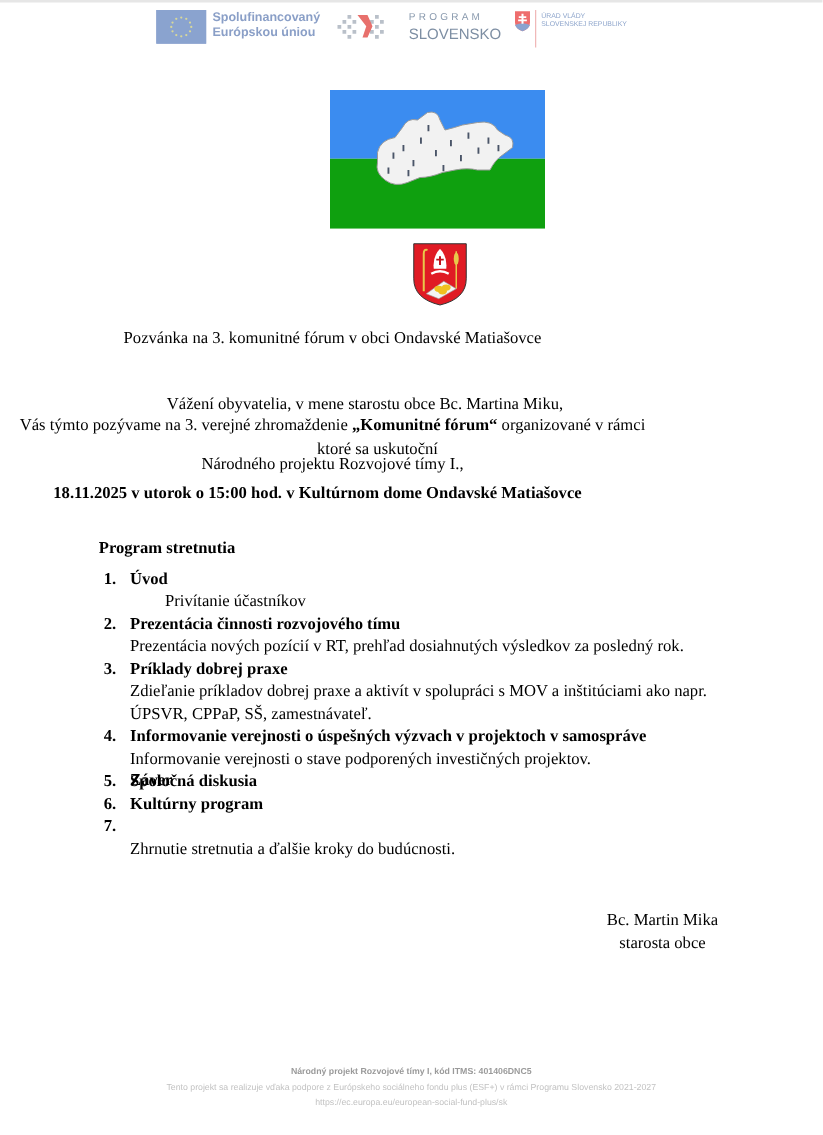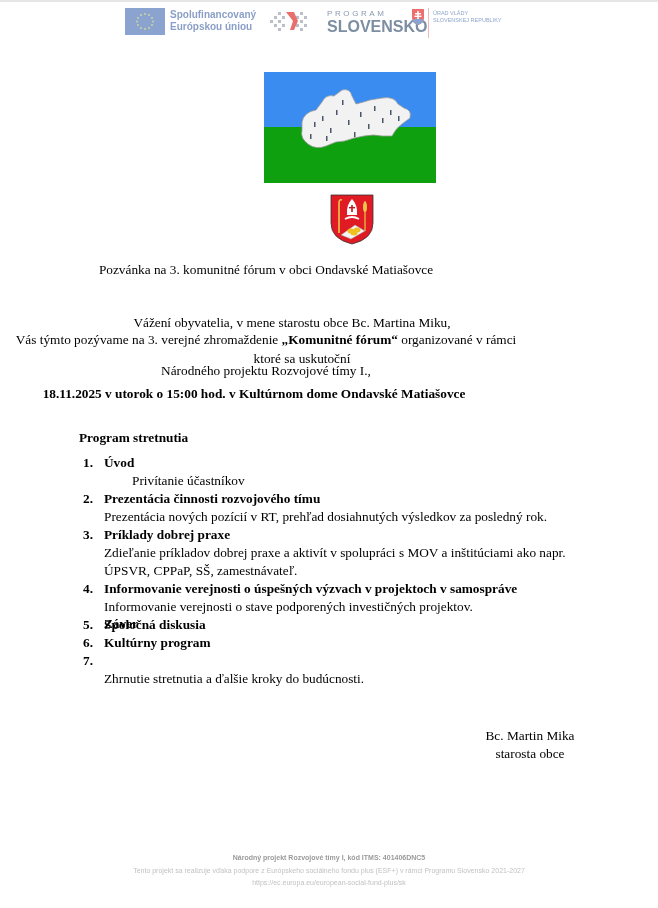--- a/index.html
+++ b/index.html
@@ -10,21 +10,21 @@
   .topline { position: absolute; left: 0; top: 0; width: 658px; height: 2px; background: #e6e6e6; }
   
   .logos { position: absolute; top: 8px; left: 125px; height: 30px; }
   .eu-flag { position: absolute; left: 0; top: 0; width: 40px; height: 27px; background: #8aa3cf; }
   .eu-flag svg { width: 40px; height: 27px; display: block; }
   .eu-text { position: absolute; left: 45px; top: 1px; font-family: "Liberation Sans", sans-serif; font-weight: bold;
     font-size: 10px; line-height: 12px; color: #8a9fc7; white-space: nowrap; }
   .ps-logo { position: absolute; left: 143px; top: 1px; width: 42px; height: 26px; }
   .ps-text { position: absolute; left: 202px; top: 0; font-family: "Liberation Sans", sans-serif; color: #8a9aae; white-space: nowrap; }
   .ps-text .l1 { font-size: 8px; letter-spacing: 2.6px; line-height: 12px; }
-  .ps-text .l2 { font-size: 16px; font-weight: bold; line-height: 14px; color: #7d8ea3; }
+  .ps-text .l2 { font-size: 12px; font-weight: normal; line-height: 14px; color: #7d8ea3; }
   .sk-emblem { position: absolute; left: 286px; top: 0; width: 14px; height: 18px; }
   .uv-sep { position: absolute; left: 303px; top: 0; width: 1px; height: 30px; background: #f0b8b8; }
   .uv-text { position: absolute; left: 308px; top: 2px; font-family: "Liberation Sans", sans-serif; font-size: 5.5px; line-height: 7px; color: #8fa6cc; white-space: nowrap; }
 
   
   .flag { position: absolute; left: 264px; top: 72px; width: 172px; height: 111px; }
   .flag svg { width: 172px; height: 111px; display: block; }
   .coa { position: absolute; left: 329px; top: 193px; width: 46px; height: 52px; }
   .coa svg { width: 46px; height: 52px; display: block; }
 

